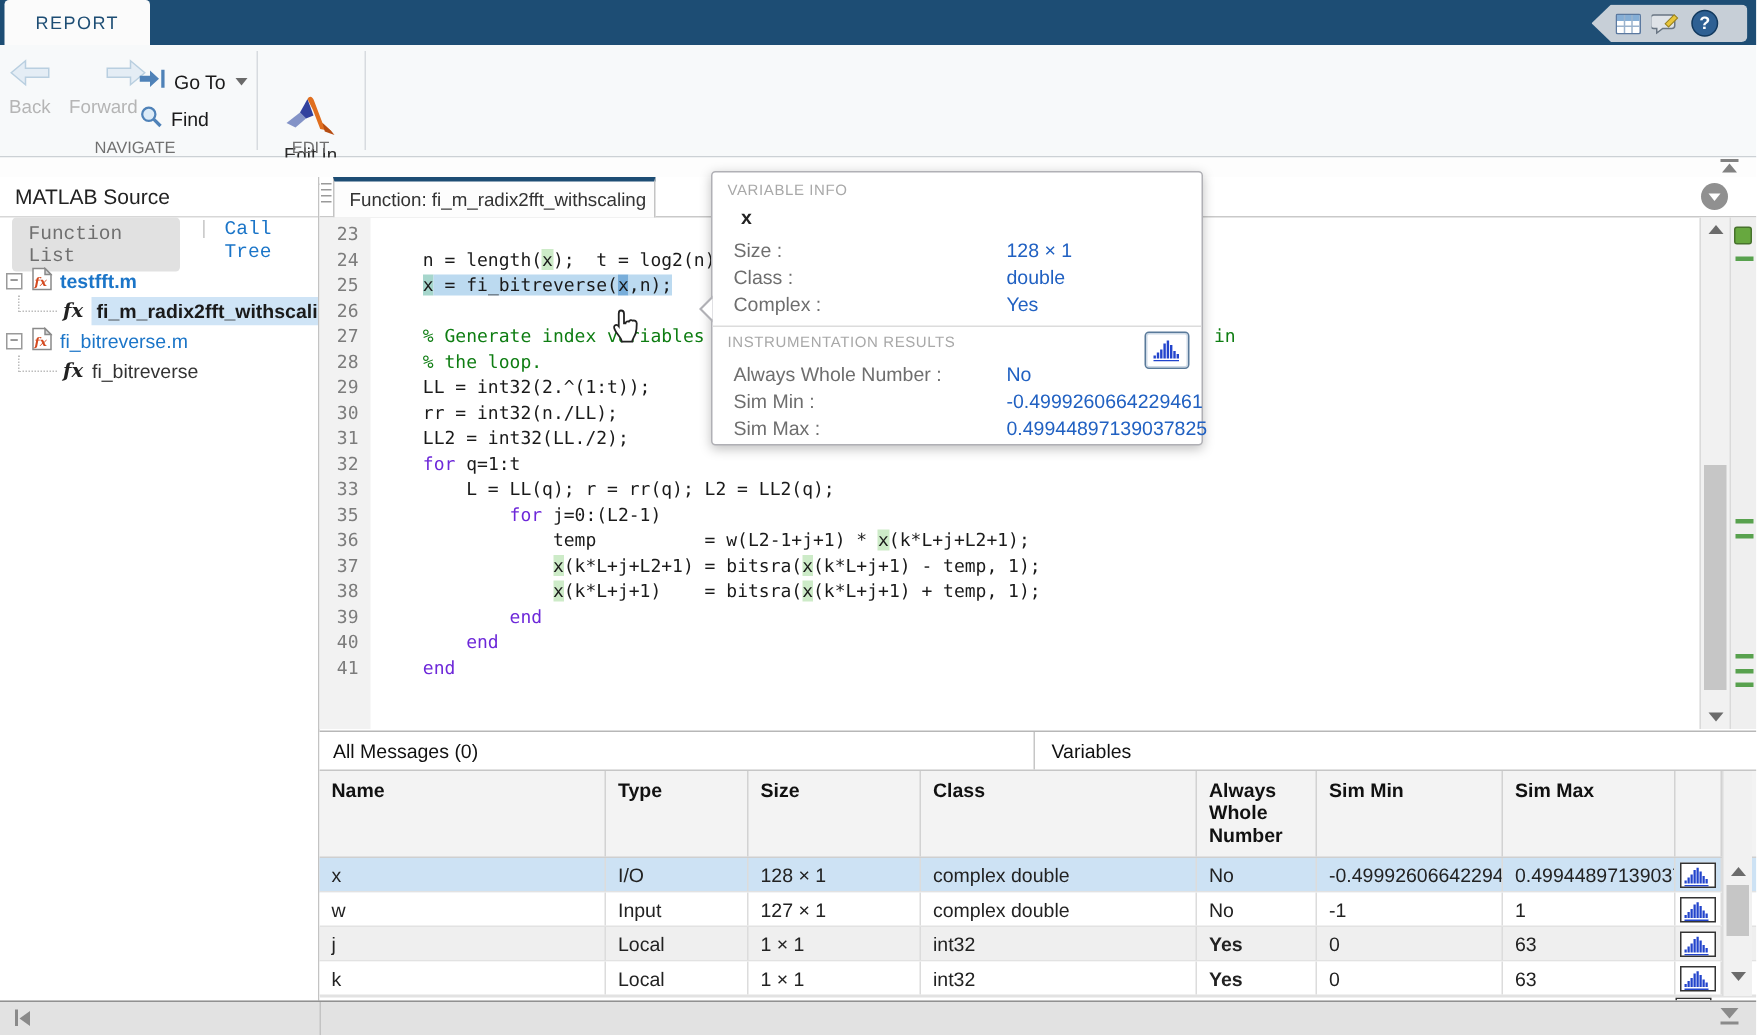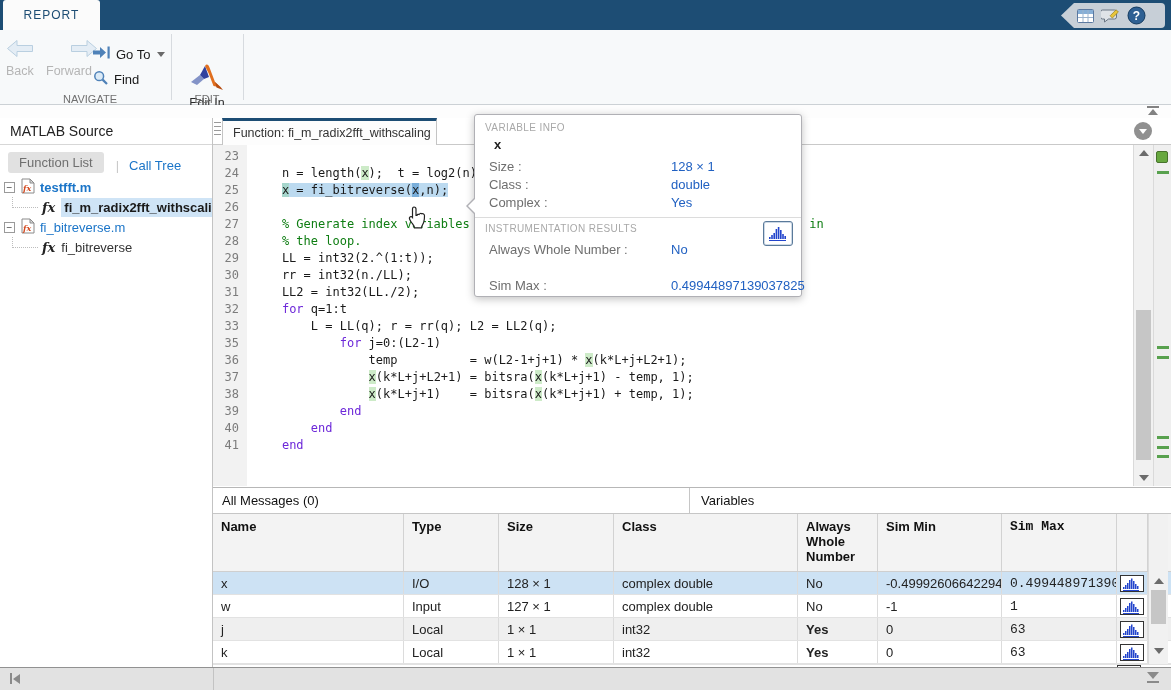--- a/index.html
+++ b/index.html
@@ -34,21 +34,21 @@
   .collapse-top { position:absolute; right:11px; top:106px; width:14px; height:10px; cursor:default; }
   .collapse-top .bar { width:12px; height:2px; background:#828282; margin:0 auto; }
   .collapse-top .tri { width:0; height:0; margin:1px auto 0; border-left:5px solid transparent;
                        border-right:5px solid transparent; border-bottom:6px solid #828282; }
 
   
   .sidebar { position:absolute; left:0; top:118px; width:213px; height:550px; background:#fff;
              border-right:1px solid #c3c3c3; overflow:hidden; }
   .sb-header { height:27px; border-bottom:1px solid #d7d7d7; display:flex; align-items:center;
                padding-left:10px; font-size:14px; color:#222; }
-  .sb-tabs { height:28px; display:flex; align-items:flex-end; padding-left:8px; }
+  .sb-tabs { height:28px; display:flex; align-items:flex-start; padding-left:8px;font-family:Liberation Mono, monospace; }
   .fl-btn { background:#e1e1e1; border-radius:3px; padding:3px 11px; color:#6f6f6f; font-size:13px; }
   .sb-tab-sep { color:#c9c9c9; margin:0 10px 0 12px; }
   .ct-link { color:#1b75c8; font-size:13px; }
   .tree { padding-top:4px; }
   .trow { height:20px; display:flex; align-items:center; white-space:nowrap; overflow:hidden; }
   .expander { width:11px; height:11px; border:1px solid #9a9a9a; background:#fff; margin:0 6px 0 4px;
               display:flex; align-items:center; justify-content:center; font-size:10px; line-height:9px;
               color:#444; flex:none; }
   .tconn { width:26px; height:12px; border-left:1px dotted #bdbdbd; border-bottom:1px dotted #bdbdbd;
            margin:-10px 4px 0 12px; flex:none; }
@@ -128,21 +128,21 @@
   .vtable { position:absolute; left:213px; top:514px; width:958px; }
   .vhead { display:flex; height:58px; background:#f3f3f3; border-bottom:1px solid #cfcfcf; }
   .vhead .hc { font-weight:bold; color:#111; padding:5px 8px; border-right:1px solid #d2d2d2;
                font-size:13px; line-height:15px; overflow:hidden; }
   .vrow { display:flex; height:23px; background:#fff; border-bottom:1px solid #e2e2e2; }
   .vrow.alt { background:#efefef; }
   .vrow.selected { background:#cde2f4; }
   .vrow .c { padding:4px 8px; border-right:1px solid #dcdcdc; white-space:nowrap; overflow:hidden;
              font-size:13px; color:#222; }
   .cw-name{width:191px;} .cw-type{width:95px;} .cw-size{width:115px;} .cw-class{width:184px;}
-  .cw-awn{width:80px;} .cw-min{width:124px;} .cw-max{width:115px;font-family:Liberation Mono, monospace;} .cw-icon{width:31px;}
+  .cw-awn{width:80px;} .cw-min{width:124px;} .cw-max{width:115px;} .cw-icon{width:31px;}
   .cw-fill{flex:1; border-right:none !important;}
   .cell-icon { display:flex; align-items:center; justify-content:center; padding:0 !important;
                border-right:1px solid #dcdcdc; }
   .histicon { width:24px; height:17px; border:1px solid #333; background:#fff; display:flex;
               align-items:flex-end; justify-content:center; }
   .sliver { position:absolute; left:213px; top:664px; width:958px; height:3px; overflow:hidden; background:#fff; }
   .tvscroll { position:absolute; left:1148px; top:514px; width:20px; height:150px; background:#f1f1f1;
               border-left:1px solid #dcdcdc; }
 
   
@@ -375,20 +375,24 @@
             <rect x="12" y="4" width="1.6" height="9"></rect>
             <rect x="14.2" y="8" width="1.6" height="5"></rect>
             <rect x="16.4" y="10" width="1.6" height="3"></rect>
             <rect x="1" y="14" width="17" height="1"></rect>
           </g>
         </svg>
     </div>
     <div class="pp-row" style="top:127px;">
         <span class="pp-lab">Always Whole Number :</span>
         <span class="pp-val">No</span>
+      </div>
+    <div class="pp-row" style="top:145px;">
+        <span class="pp-lab">Sim Min :</span>
+        <span class="pp-val">-0.4999260664229461</span>
       </div>
     <div class="pp-row" style="top:163px;">
         <span class="pp-lab">Sim Max :</span>
         <span class="pp-val">0.49944897139037825</span>
       </div>
   </div>
 
   <div class="hand-cursor">
     <svg width="21" height="25" viewBox="0 0 21 25">
         <path d="M8 2 C9.3 2 10 2.9 10 4.1 L10 10.5 L11 10.5 C11.2 9.4 12.3 9.1 13.2 9.4 C13.6 8.4 15 8.2 15.9 8.8 C16.9 8.4 18.5 8.9 18.5 10.7 C18.5 12.5 18.5 14.5 17.8 17 C17.1 19.5 15.5 20.8 15.5 22.8 L8.5 22.8 C8.5 20.8 6.5 19 5.2 17 C4 15.1 2.5 13.3 3.8 12.1 C4.8 11.2 6 11.8 6.5 12.5 L6.5 4.1 C6.5 2.8 7 2 8 2 Z" fill="#fff" stroke="#222" stroke-width="1.2"></path>

